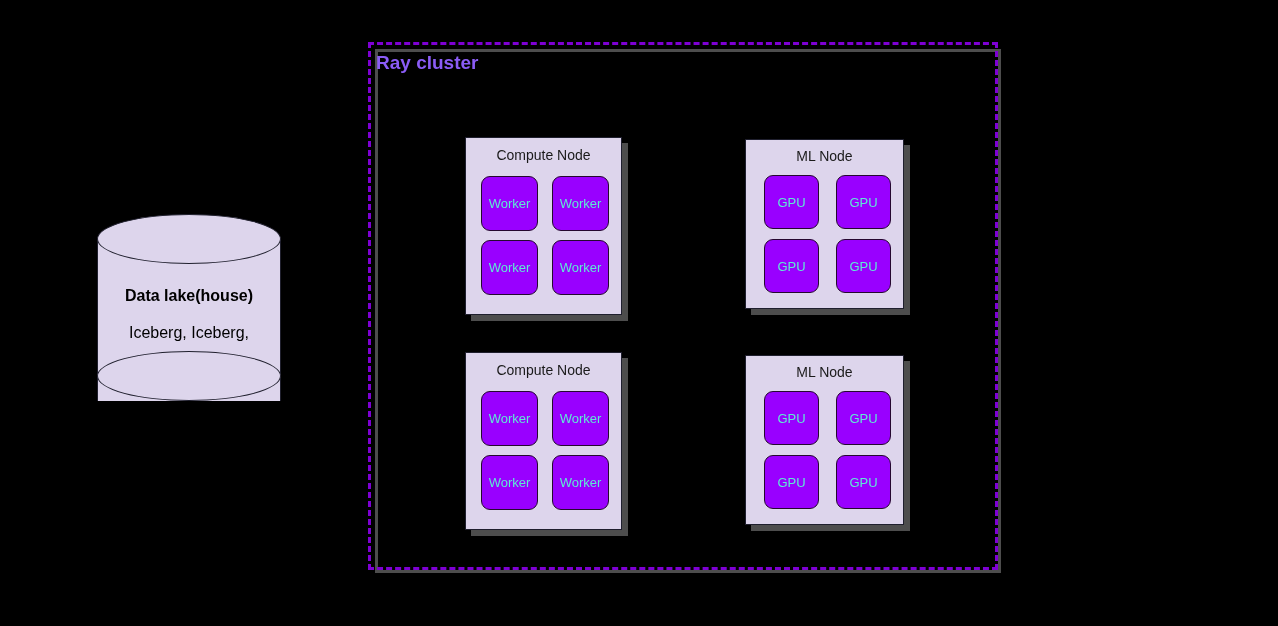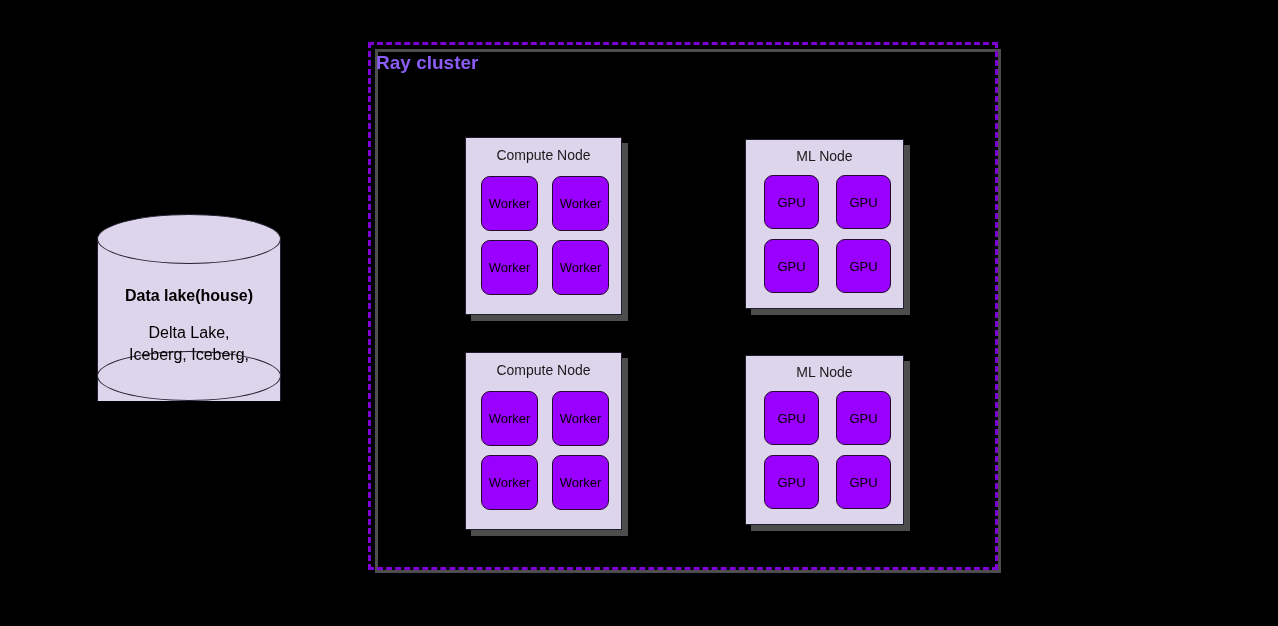--- a/index.html
+++ b/index.html
@@ -73,21 +73,21 @@
     white-space: nowrap;
   }
 
   
   .unit {
     position: absolute;
     box-sizing: border-box;
     background: #9900ff;
     border: 1px solid #25082f;
     border-radius: 9px;
-    color: #000000;
+    color: #5eead4;
     font-size: 13px;
     display: flex;
     align-items: center;
     justify-content: center;
     text-align: center;
     line-height: 15px;
   }
 
   
   .cyl-wrap {
@@ -159,21 +159,20 @@
 
 <div id="canvas">
 
   <div class="cyl-wrap">
     <div class="cyl-body"></div>
     <div class="cyl-bottom"></div>
     <div class="cyl-top"></div>
     <div class="cyl-text">
       <div class="cyl-title">Data lake(house)</div>
       <div class="cyl-sub">
-        <div>Delta Lake,</div>
         <div>Iceberg, Iceberg,</div>
       </div>
     </div>
   </div>
 
   <div class="cluster-shadow"></div>
   <div class="cluster"></div>
   <div class="cluster-title">Ray cluster</div>
 
   <svg class="arrow" style="left:360px; top:180px; width:120px; height:330px;" viewBox="0 0 120 330">

